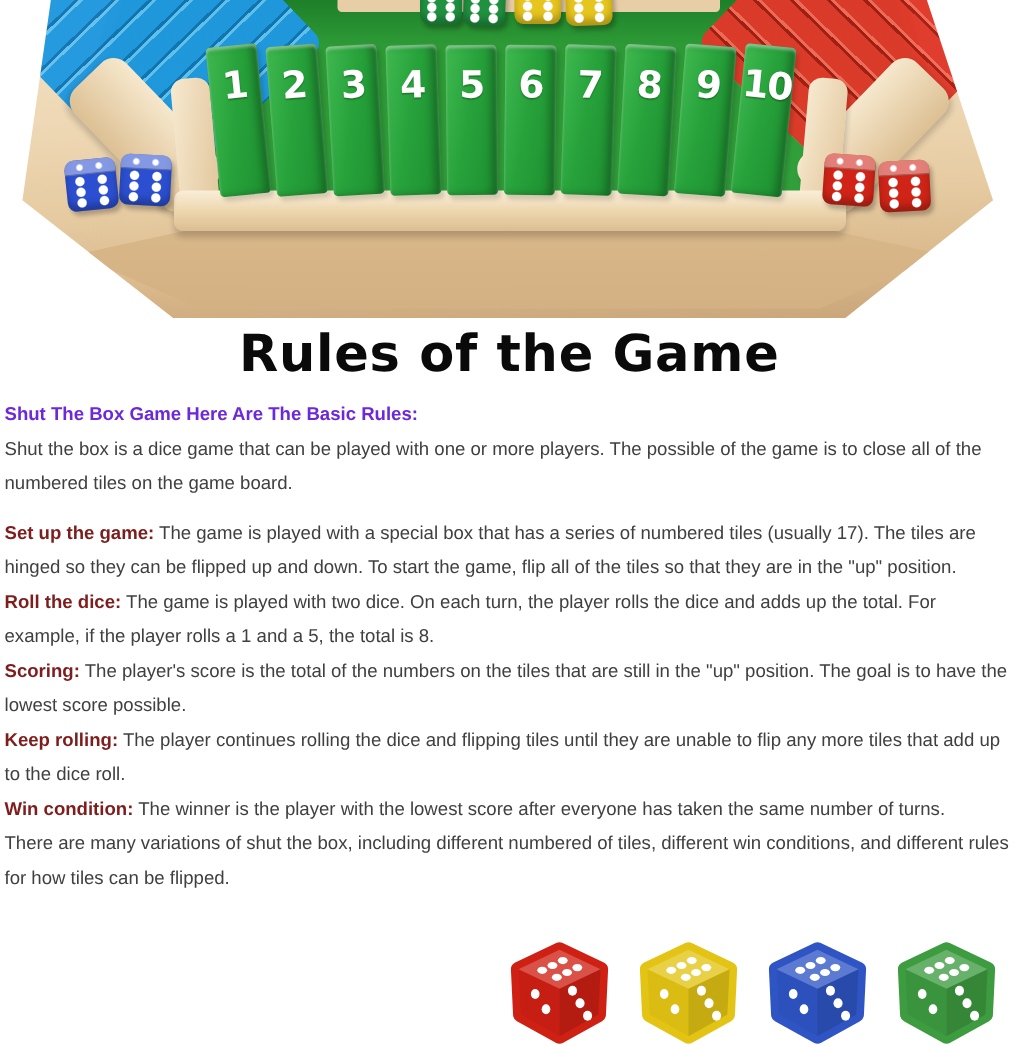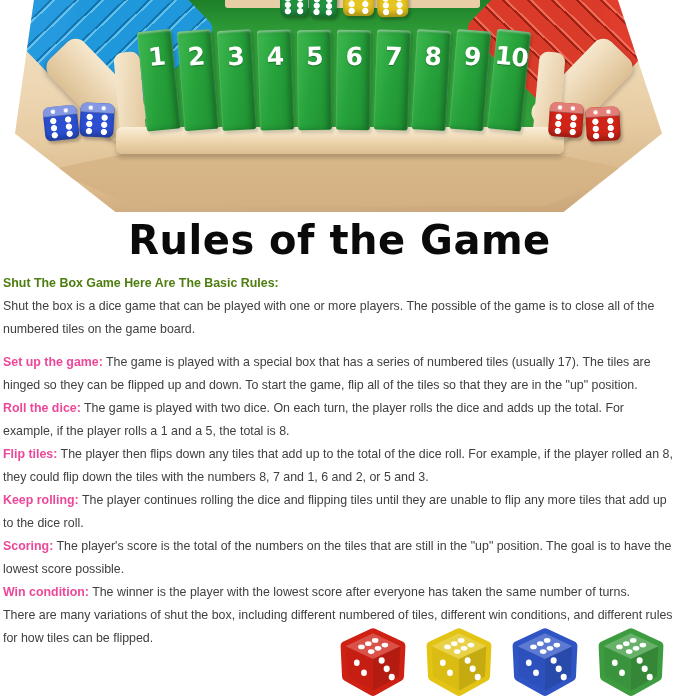--- a/index.html
+++ b/index.html
@@ -65,26 +65,26 @@
   .die-blue-2{left:80px;top:103px;transform:rotate(3deg);}
   .die-red-1{left:549px;top:103px;transform:rotate(4deg);}
   .die-red-2{left:586px;top:107px;transform:rotate(-3deg);}
   .die-green-1{left:280px;top:-14px;width:28px;height:30px;}
   .die-green-2{left:309px;top:-13px;width:28px;height:30px;transform:rotate(2deg);}
   .die-yellow-1{left:343px;top:-16px;width:31px;height:32px;}
   .die-yellow-2{left:377px;top:-15px;width:31px;height:32px;transform:rotate(-2deg);}
 
   
   .title{margin:6px 0 6px 0;text-align:center;font-family:"DejaVu Sans",sans-serif;
-    font-size:40px;line-height:1.1;font-weight:700;letter-spacing:.5px;color:#0a0a0a;}
+    font-size:34px;line-height:1.1;font-weight:700;letter-spacing:.5px;color:#0a0a0a;}
   .rules{margin:10px 6px 0 3px;font-size:12.4px;line-height:23px;color:#404040;}
   .rules p{margin:0;}
-  .rules .heading{font-weight:bold;color:#4d7c0f;}
+  .rules .heading{font-weight:bold;color:#6d28d9;}
   .rules-list{margin-top:10px;}
-  .rule-label{font-weight:bold;color:#ec4899;}
+  .rule-label{font-weight:bold;color:#7f1d1d;}
 
   .footer-dice{position:absolute;right:10px;bottom:0;display:flex;gap:10px;}
   .big-die{width:76px;height:72px;display:block;}
 </style>
 </head>
 <body>
 
 <div class="page">
 
   <div class="photo" style="--wood: #eed8b5; --felt: #319f3a; --tile_green: #27a23b; --tile_blue: #1f98e0; --tile_red: #df3829;">
@@ -145,23 +145,22 @@
   </div>
 
   <h1 class="title">Rules of the Game</h1>
 
   <div class="rules">
     <p class="heading">Shut The Box Game Here Are The Basic Rules:</p>
     <p>Shut the box is a dice game that can be played with one or more players. The possible of the game is to close all of the numbered tiles on the game board.</p>
     <div class="rules-list">
         <p><b class="rule-label">Set up the game:</b><span> The game is played with a special box that has a series of numbered tiles (usually 17). The tiles are hinged so they can be flipped up and down. To start the game, flip all of the tiles so that they are in the "up" position.</span></p>
         <p><b class="rule-label" style="font-weight: 700;">Roll the dice:</b><span> The game is played with two dice. On each turn, the player rolls the dice and adds up the total. For example, if the player rolls a 1 and a 5, the total is 8.</span></p>
-        <p><b class="rule-label">Flip tiles:</b><span> The player then flips down any tiles that add up to the total of the dice roll. For example, if the player rolled an 8, they could flip down the tiles with the numbers 8, 7 and 1, 6 and 2, or 5 and 3.</span></p>
+        <p><b class="rule-label">Scoring:</b><span> The player's score is the total of the numbers on the tiles that are still in the "up" position. The goal is to have the lowest score possible.</span></p>
         <p><b class="rule-label">Keep rolling:</b><span> The player continues rolling the dice and flipping tiles until they are unable to flip any more tiles that add up to the dice roll.</span></p>
-        <p><b class="rule-label">Scoring:</b><span> The player's score is the total of the numbers on the tiles that are still in the "up" position. The goal is to have the lowest score possible.</span></p>
         <p><b class="rule-label">Win condition:</b><span> The winner is the player with the lowest score after everyone has taken the same number of turns.</span></p>
         <p><span>There are many variations of shut the box, including different numbered of tiles, different win conditions, and different rules for how tiles can be flipped.</span></p>
       </div>
   </div>
 
   <div class="footer-dice">
       <svg class="big-die" viewBox="0 0 100 100" xmlns="http://www.w3.org/2000/svg" style="color: rgb(207, 32, 20);">
     <path d="M50,10 L88,28 L86,70 L50,90 L14,70 L12,28 Z" fill="currentColor" stroke="currentColor" stroke-width="14" stroke-linejoin="round" stroke-linecap="round"></path>
     <path d="M12,28 L50,10 L88,28 L50,46 Z" fill="#ffffff" opacity="0.22"></path>
     <path d="M50,46 L88,28 L86,70 L50,90 Z" fill="#000000" opacity="0.13"></path>

